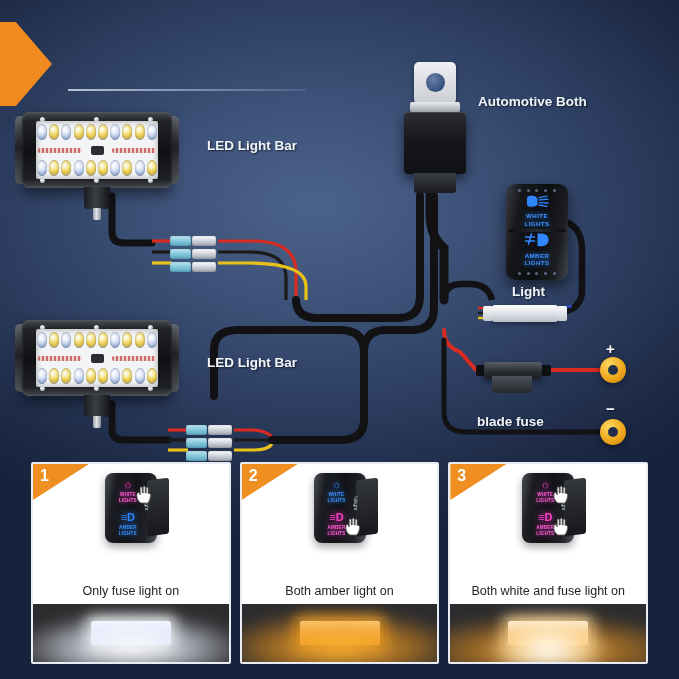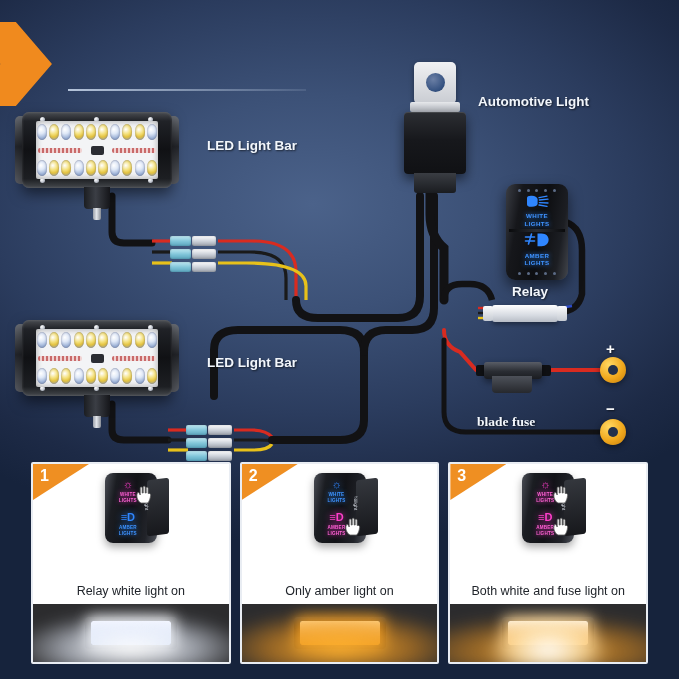--- a/index.html
+++ b/index.html
@@ -324,21 +324,21 @@
     <div class="pair">
         <span class="blue"></span>
         <span class="silver"></span>
       </div>
   </div>
 
   <div id="relay-tab"></div>
   <div id="relay-tab-base"></div>
   <div id="relay"></div>
   <div id="relay-foot"></div>
-  <div class="lbl" style="left:478px;top:94px;">Automotive Light</div>
+  <div class="lbl" style="left:478px;top:94px;">Automotive Both</div>
 
   <div id="switch">
     <div class="dots">
       <i></i>
         <i></i>
         <i></i>
         <i></i>
         <i></i>
     </div>
     <div class="sw-half">
@@ -376,29 +376,29 @@
       </div>
     </div>
     <div class="dots" style="margin-bottom:3px;">
       <i></i>
         <i></i>
         <i></i>
         <i></i>
         <i></i>
     </div>
   </div>
-  <div class="lbl" style="left:512px;top:284px;">Relay</div>
+  <div class="lbl" style="left:512px;top:284px;">Light</div>
 
   <div id="wconn"></div>
 
   <div id="fuse-cap-l"></div>
   <div id="fuse-cap-r"></div>
   <div id="fuse"></div>
   <div id="fuse-lid"></div>
-  <div class="lbl" style="left:477px;top:414px;font-family:Liberation Serif, serif;">blade fuse</div>
+  <div class="lbl" style="left:477px;top:414px;">blade fuse</div>
 
   <div class="sign" style="left:606px;top:340px;">+</div>
   <div class="term" style="left:600px;top:357px;"></div>
   <div class="sign" style="left:606px;top:400px;">−</div>
   <div class="term" style="left:600px;top:419px;"></div>
 
   <div id="panels">
 
     <div class="panel">
       <div class="badge">
@@ -415,21 +415,21 @@
           </div>
           <div class="mh bot on-blue">
             <span class="g">≡D</span>
             <span class="t">AMBER<br>LIGHTS</span>
           </div>
           <svg class="hand" style="left:30px;top:12px;" viewBox="0 0 17 19">
             <path d="M6 18 C2.5 16 1.5 12 2 9 C2.3 7.3 3.8 7.1 4.4 8.4 L5.2 10 L5.2 3 C5.2 1.6 7.2 1.6 7.2 3 L7.2 8 L8.2 8 L8.2 2.2 C8.2 0.8 10.2 0.8 10.2 2.2 L10.2 8 L11.2 8 L11.2 3.2 C11.2 1.9 13.1 1.9 13.1 3.2 L13.1 8.4 L14 8.4 C15.2 8.4 15.8 9.3 15.6 10.6 C15.2 13.6 14.4 16.4 12.6 18 Z" fill="#ffffff" stroke="#5a5a5a" stroke-width="0.8"></path>
           </svg>
         </div>
       </div>
-      <div class="caption">Relay white light on</div>
+      <div class="caption">Only fuse light on</div>
       <div class="photo">
         <div class="pbar">
           <div class="plens" style="background:linear-gradient(180deg,#f4f6ff,#c9d4ea);box-shadow:0 0 14px 5px rgba(255,255,255,.85);"></div>
         </div>
         <div class="glow" style="background:radial-gradient(ellipse 52% 60% at 50% 72%,rgba(255,255,255,.97) 0%,rgba(235,242,255,.6) 42%,rgba(255,255,255,0) 78%);"></div>
       </div>
     </div>
 
     <div class="panel">
       <div class="badge">
@@ -446,21 +446,21 @@
           </div>
           <div class="mh bot on-pink">
             <span class="g">≡D</span>
             <span class="t">AMBER<br>LIGHTS</span>
           </div>
           <svg class="hand" style="left:30px;top:44px;" viewBox="0 0 17 19">
             <path d="M6 18 C2.5 16 1.5 12 2 9 C2.3 7.3 3.8 7.1 4.4 8.4 L5.2 10 L5.2 3 C5.2 1.6 7.2 1.6 7.2 3 L7.2 8 L8.2 8 L8.2 2.2 C8.2 0.8 10.2 0.8 10.2 2.2 L10.2 8 L11.2 8 L11.2 3.2 C11.2 1.9 13.1 1.9 13.1 3.2 L13.1 8.4 L14 8.4 C15.2 8.4 15.8 9.3 15.6 10.6 C15.2 13.6 14.4 16.4 12.6 18 Z" fill="#ffffff" stroke="#5a5a5a" stroke-width="0.8"></path>
           </svg>
         </div>
       </div>
-      <div class="caption">Only amber light on</div>
+      <div class="caption">Both amber light on</div>
       <div class="photo">
         <div class="pbar">
           <div class="plens" style="background:linear-gradient(180deg,#ffd993,#e8a02b);box-shadow:0 0 14px 5px rgba(255,170,40,.8);"></div>
         </div>
         <div class="glow" style="background:radial-gradient(ellipse 54% 62% at 50% 72%,rgba(255,178,48,.95) 0%,rgba(240,150,30,.55) 45%,rgba(255,170,40,0) 80%);"></div>
       </div>
     </div>
 
     <div class="panel">
       <div class="badge">

